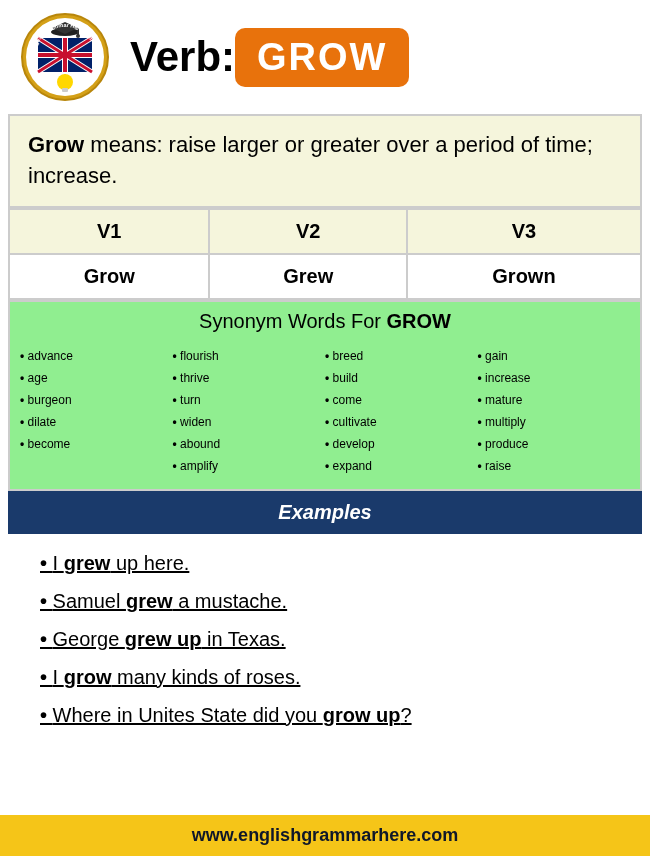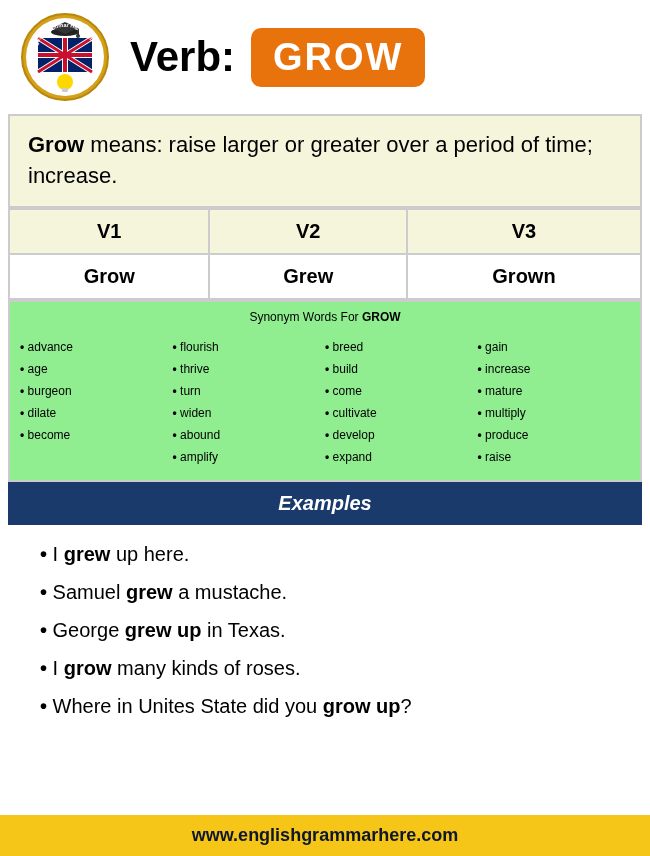--- a/index.html
+++ b/index.html
@@ -17,21 +17,20 @@
       background: #fff;
       padding: 12px 20px;
       display: flex;
       align-items: center;
       gap: 20px;
     }
 
     .header-title {
       display: flex;
       align-items: center;
-      gap: 16px;
       flex: 1;
     }
 
     .verb-label {
       font-size: 42px;
       font-weight: bold;
       color: #000;
     }
 
     .grow-badge {
@@ -89,21 +88,21 @@
 
     
     .synonym-section {
       margin: 0 8px;
       background: #90EE90;
       border: 2px solid #ccc;
     }
 
     .synonym-header {
       text-align: center;
-      font-size: 12px;
+      font-size: 20px;
       color: #000;
       padding: 8px;
       font-weight: normal;
     }
 
     .synonym-header .bold-word {
       font-weight: 900;
     }
 
     .synonym-grid {
@@ -138,20 +137,21 @@
       font-size: 20px;
       font-weight: bold;
       padding: 10px;
       margin: 0 8px 0 8px;
       font-style: italic;
     }
 
     .examples-list {
       padding: 10px 12px 10px 40px;
       list-style: none;
+      text-decoration: underline;
     }
 
     .examples-list li {
       font-size: 20px;
       color: #000;
       padding: 5px 0;
       line-height: 1.4;
     }
 
     .examples-list li::before {

